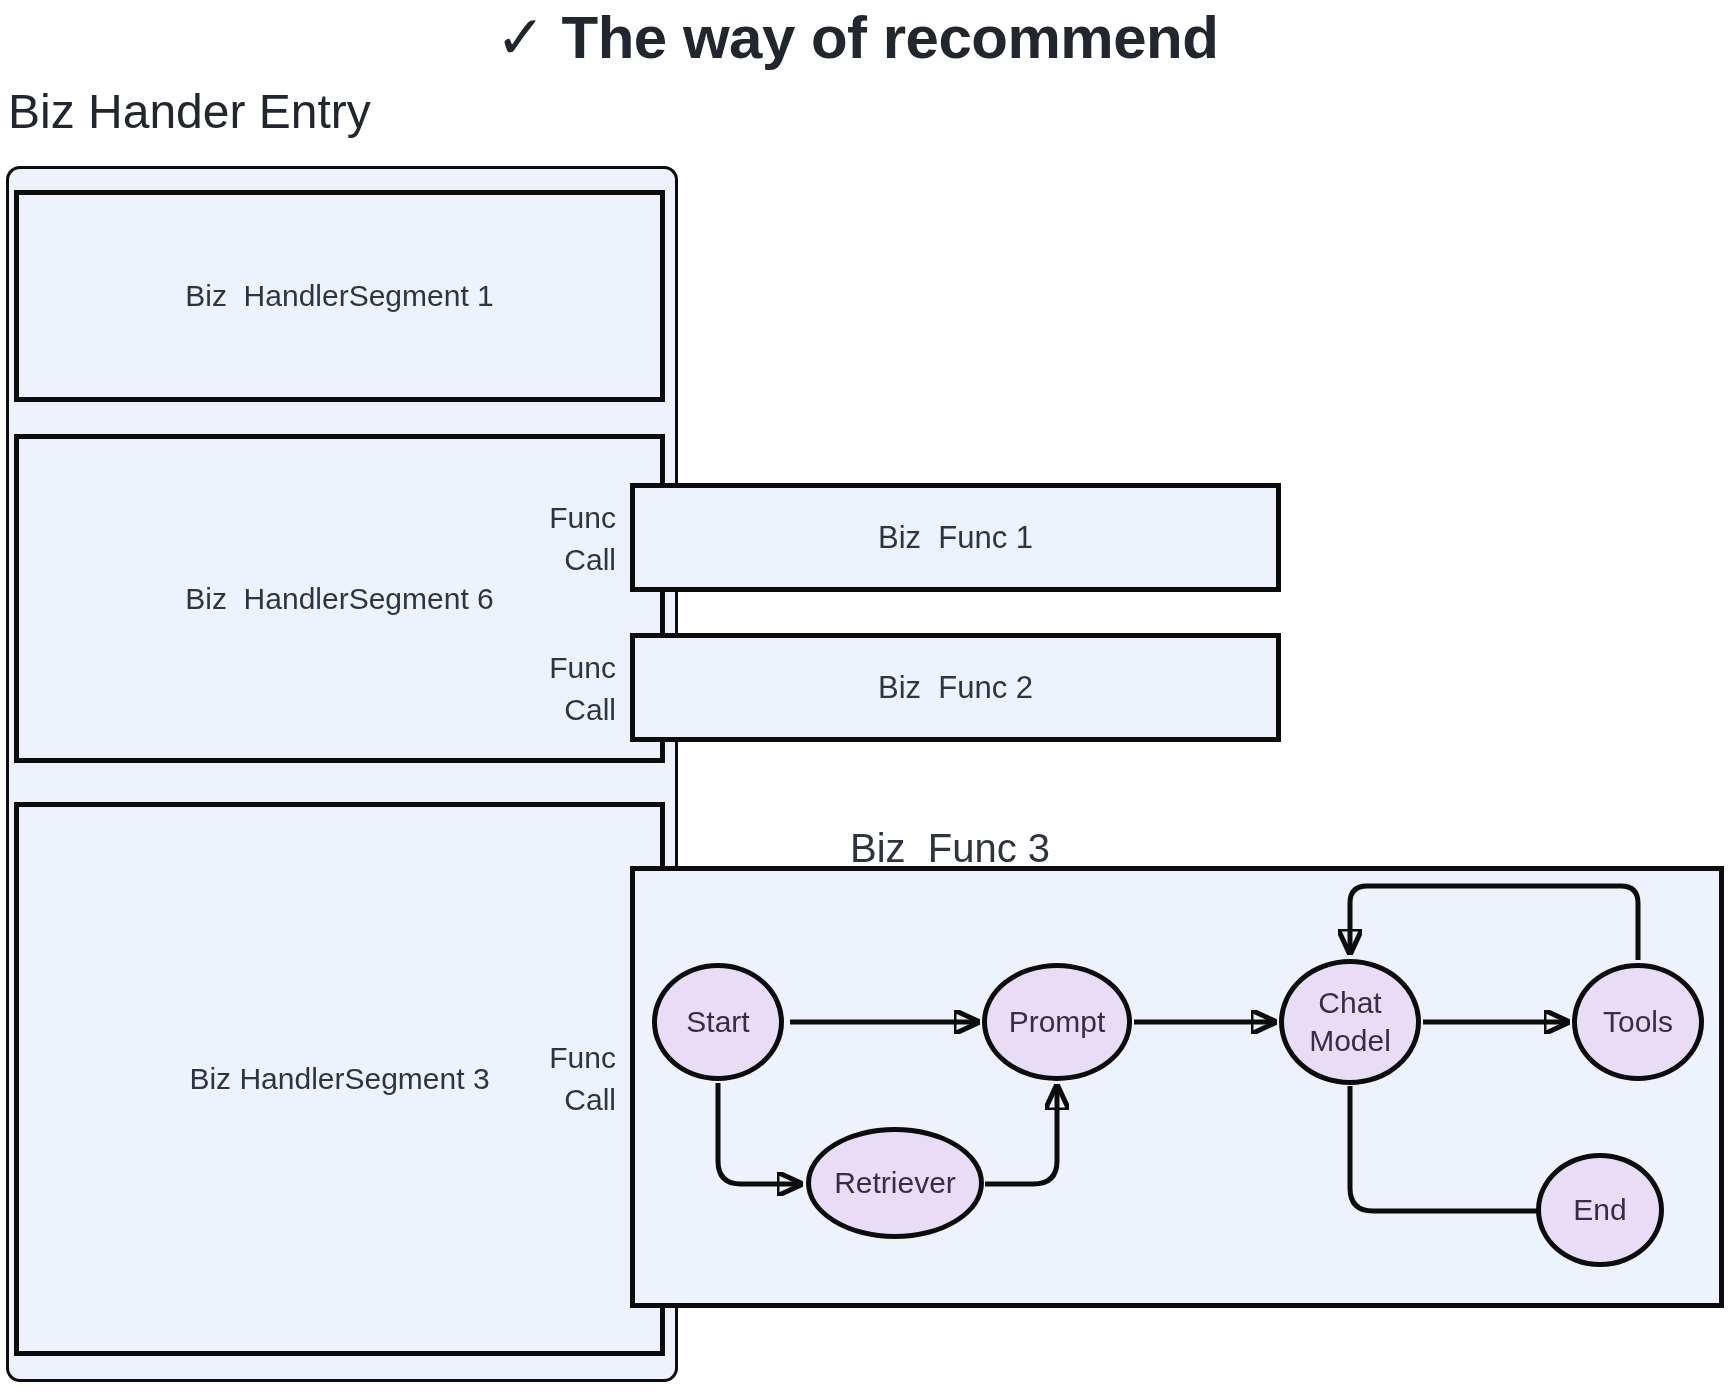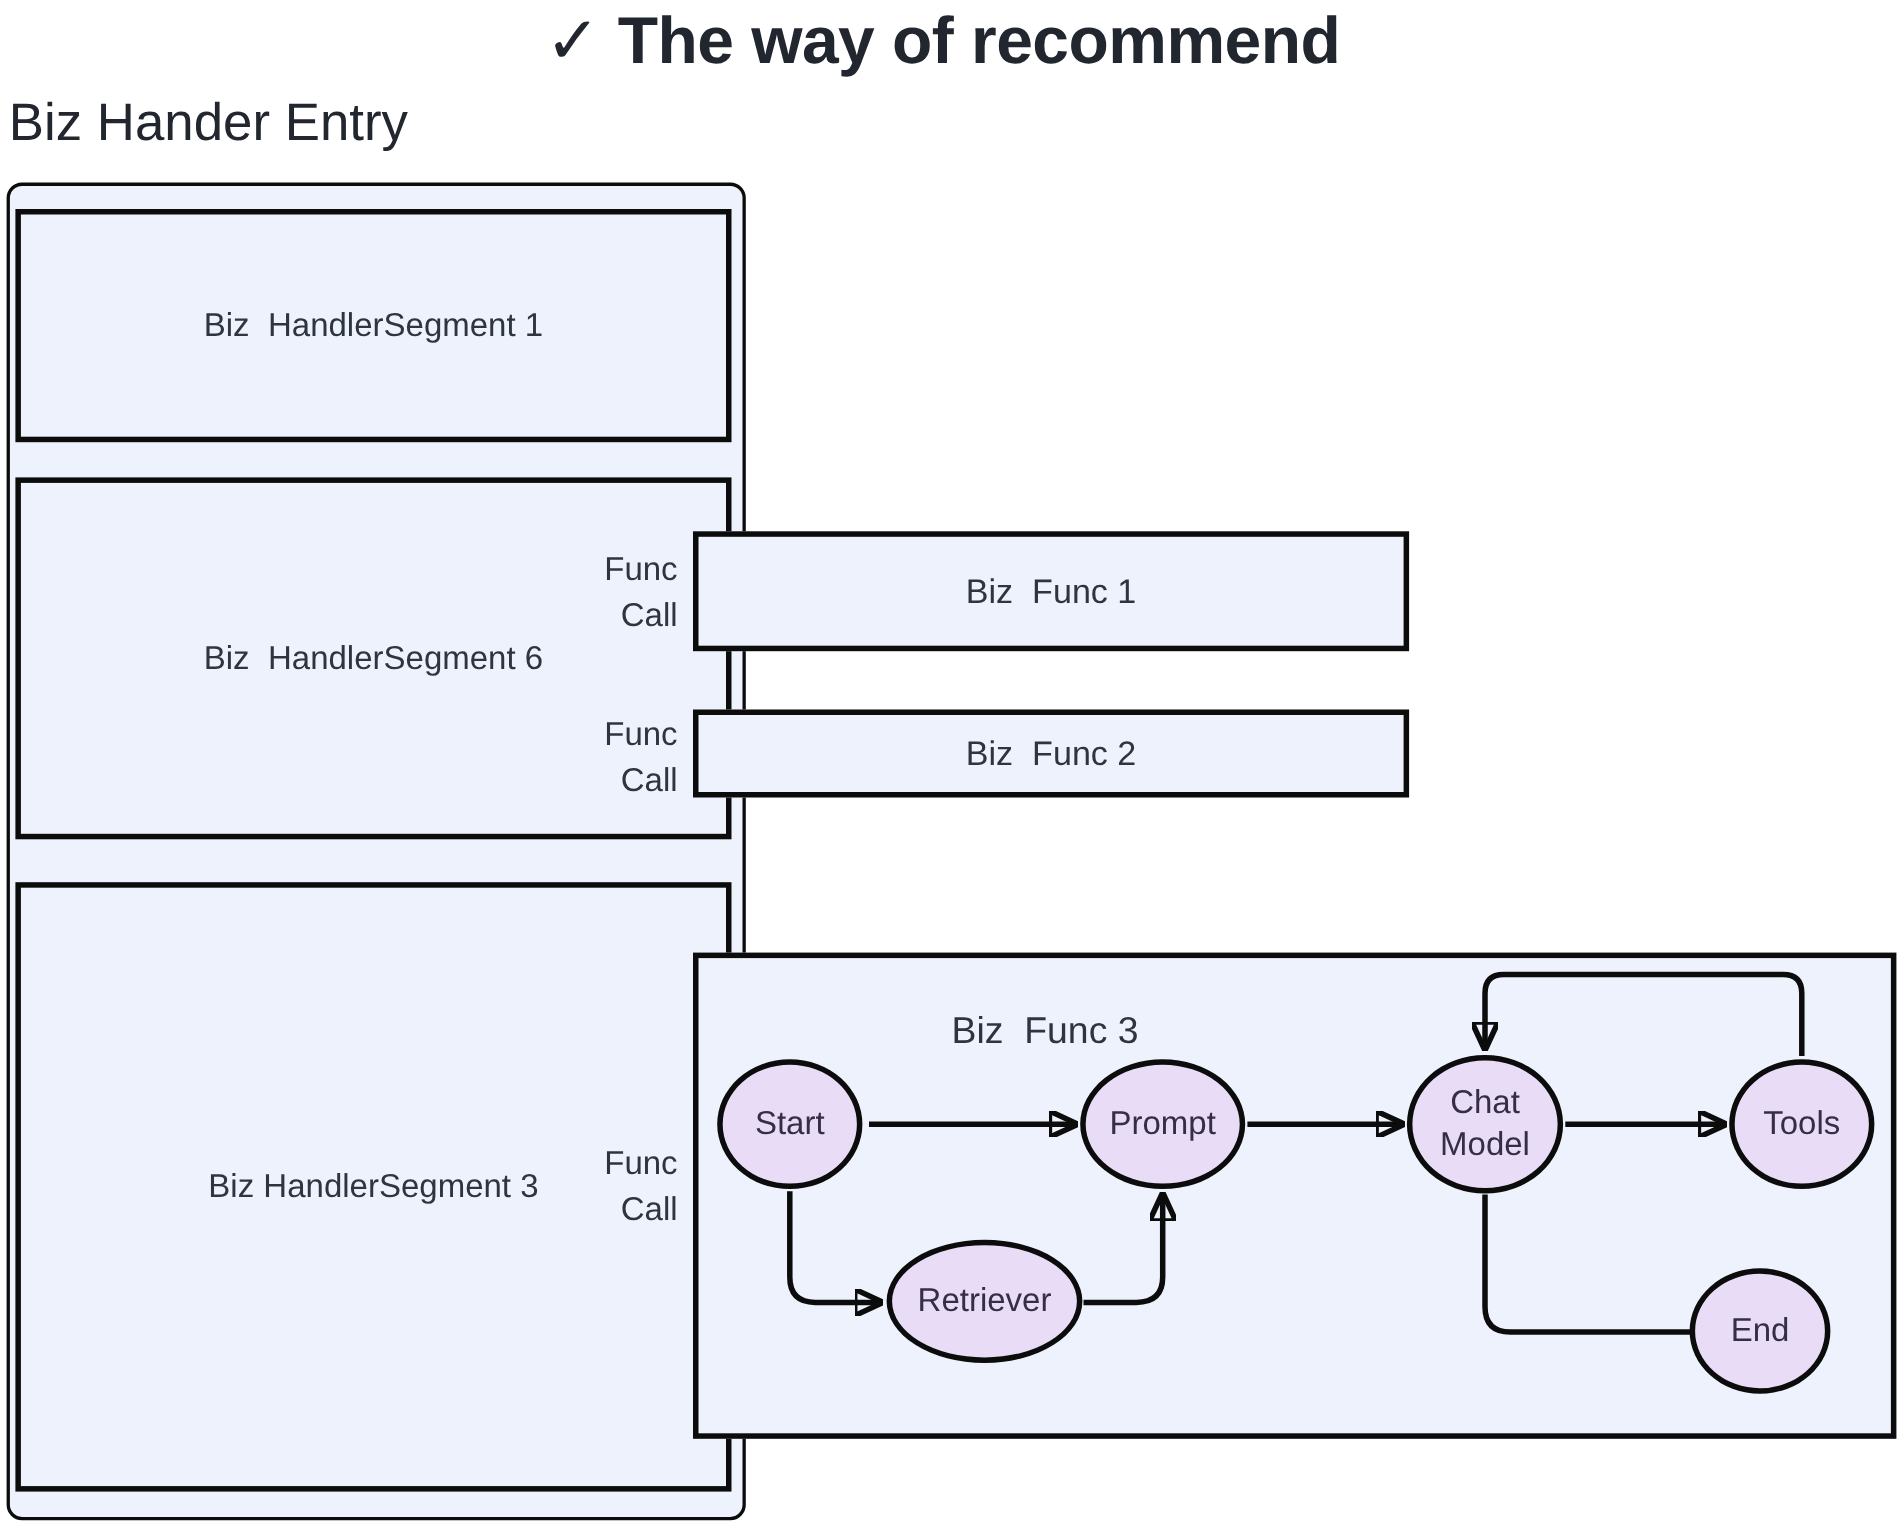--- a/index.html
+++ b/index.html
@@ -36,26 +36,26 @@
   .seg-1{left:14px;top:190px;width:651px;height:212px;}
   .seg-2{left:14px;top:434px;width:651px;height:329px;}
   .seg-3{left:14px;top:802px;width:651px;height:554px;}
   .seg-line{font-size:30px;line-height:44px;text-align:center;color:var(--text);white-space:pre-wrap;}
 
   .func-box{
     position:absolute;background:var(--box-fill);border:5px solid var(--border);z-index:3;
     display:flex;align-items:center;justify-content:center;
   }
   .func-box-1{left:630px;top:483px;width:651px;height:109px;}
-  .func-box-2{left:630px;top:633px;width:651px;height:80px;margin-top:12px;}
+  .func-box-2{left:630px;top:633px;width:651px;height:109px;}
   .func-box-3{left:630px;top:866px;width:1094px;height:442px;}
   .func-box-label{font-size:31px;color:var(--text);white-space:pre-wrap;}
   .func-box-3-title{
-    position:absolute;left:750px;top:918px;width:400px;text-align:center;z-index:4;
-    font-size:34px;color:var(--text);white-space:pre-wrap;
+    position:absolute;left:750px;top:826px;width:400px;text-align:center;z-index:4;
+    font-size:40px;color:var(--text);white-space:pre-wrap;
   }
 
   .func-call{
     position:absolute;left:440px;width:176px;text-align:right;z-index:6;
     font-size:30px;line-height:42px;color:var(--text);
   }
   .func-call-1{top:497px;}
   .func-call-2{top:647px;}
   .func-call-3{top:1037px;}
 

